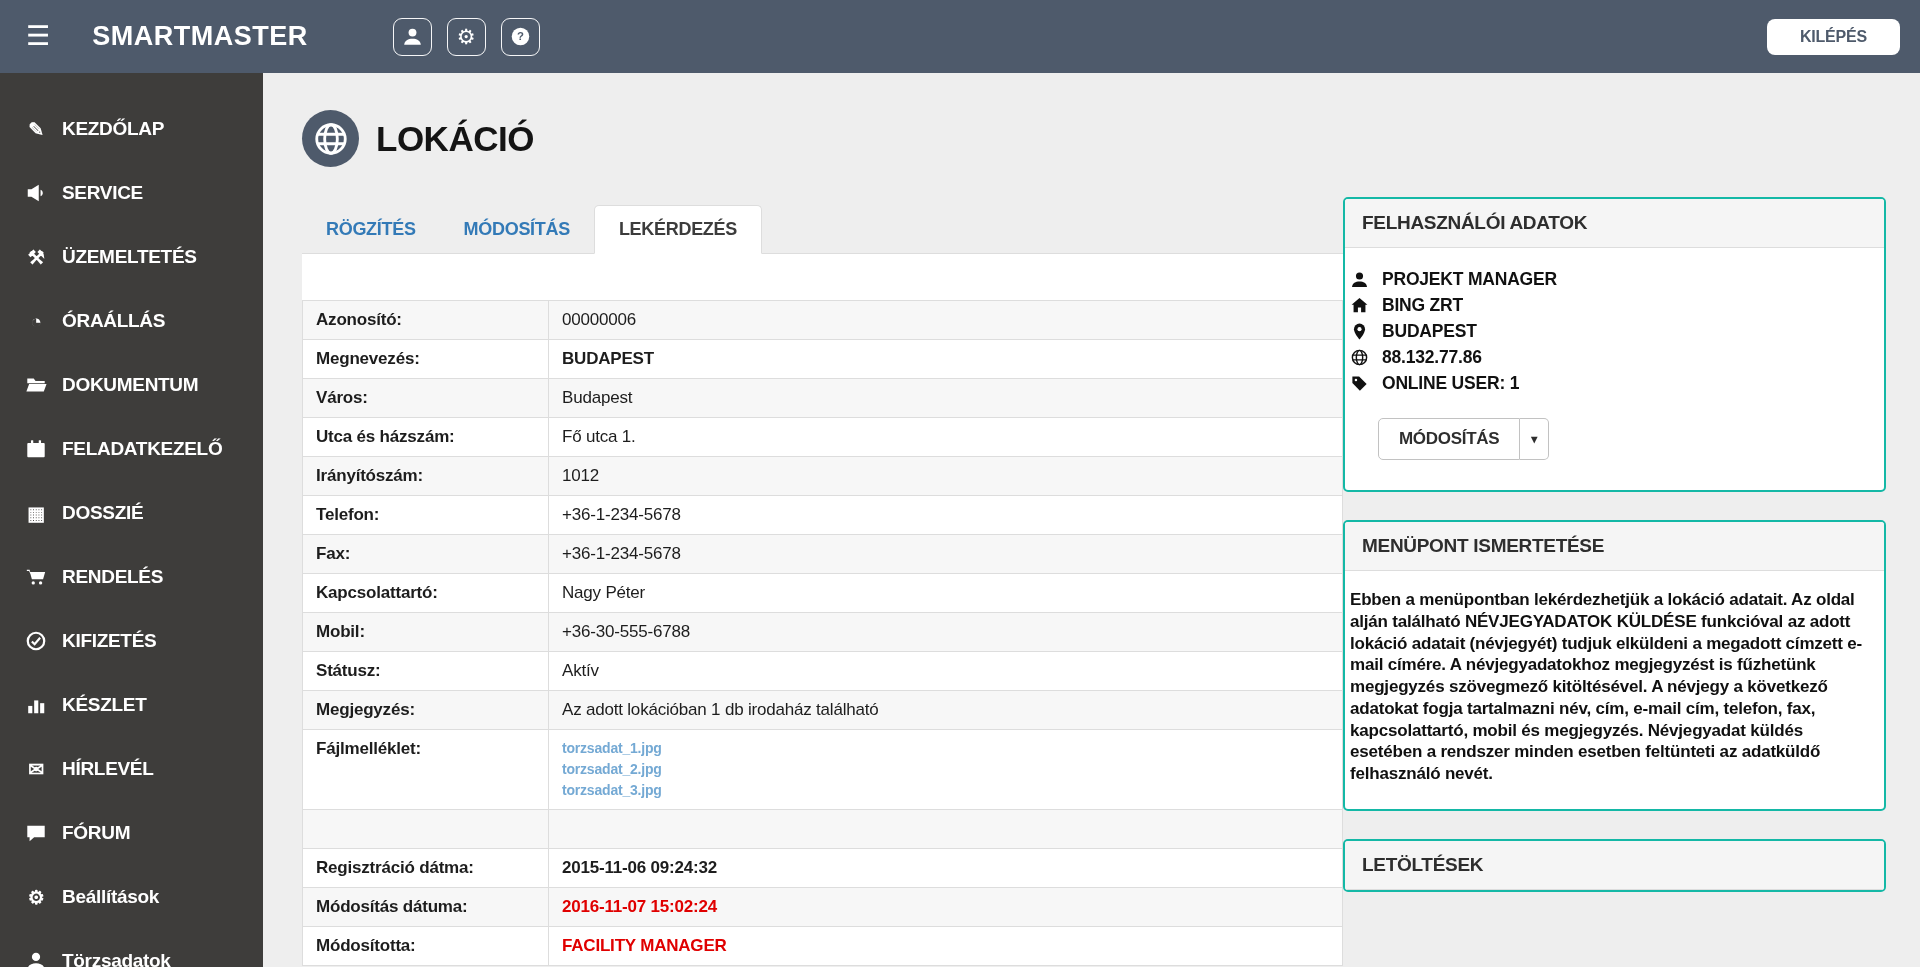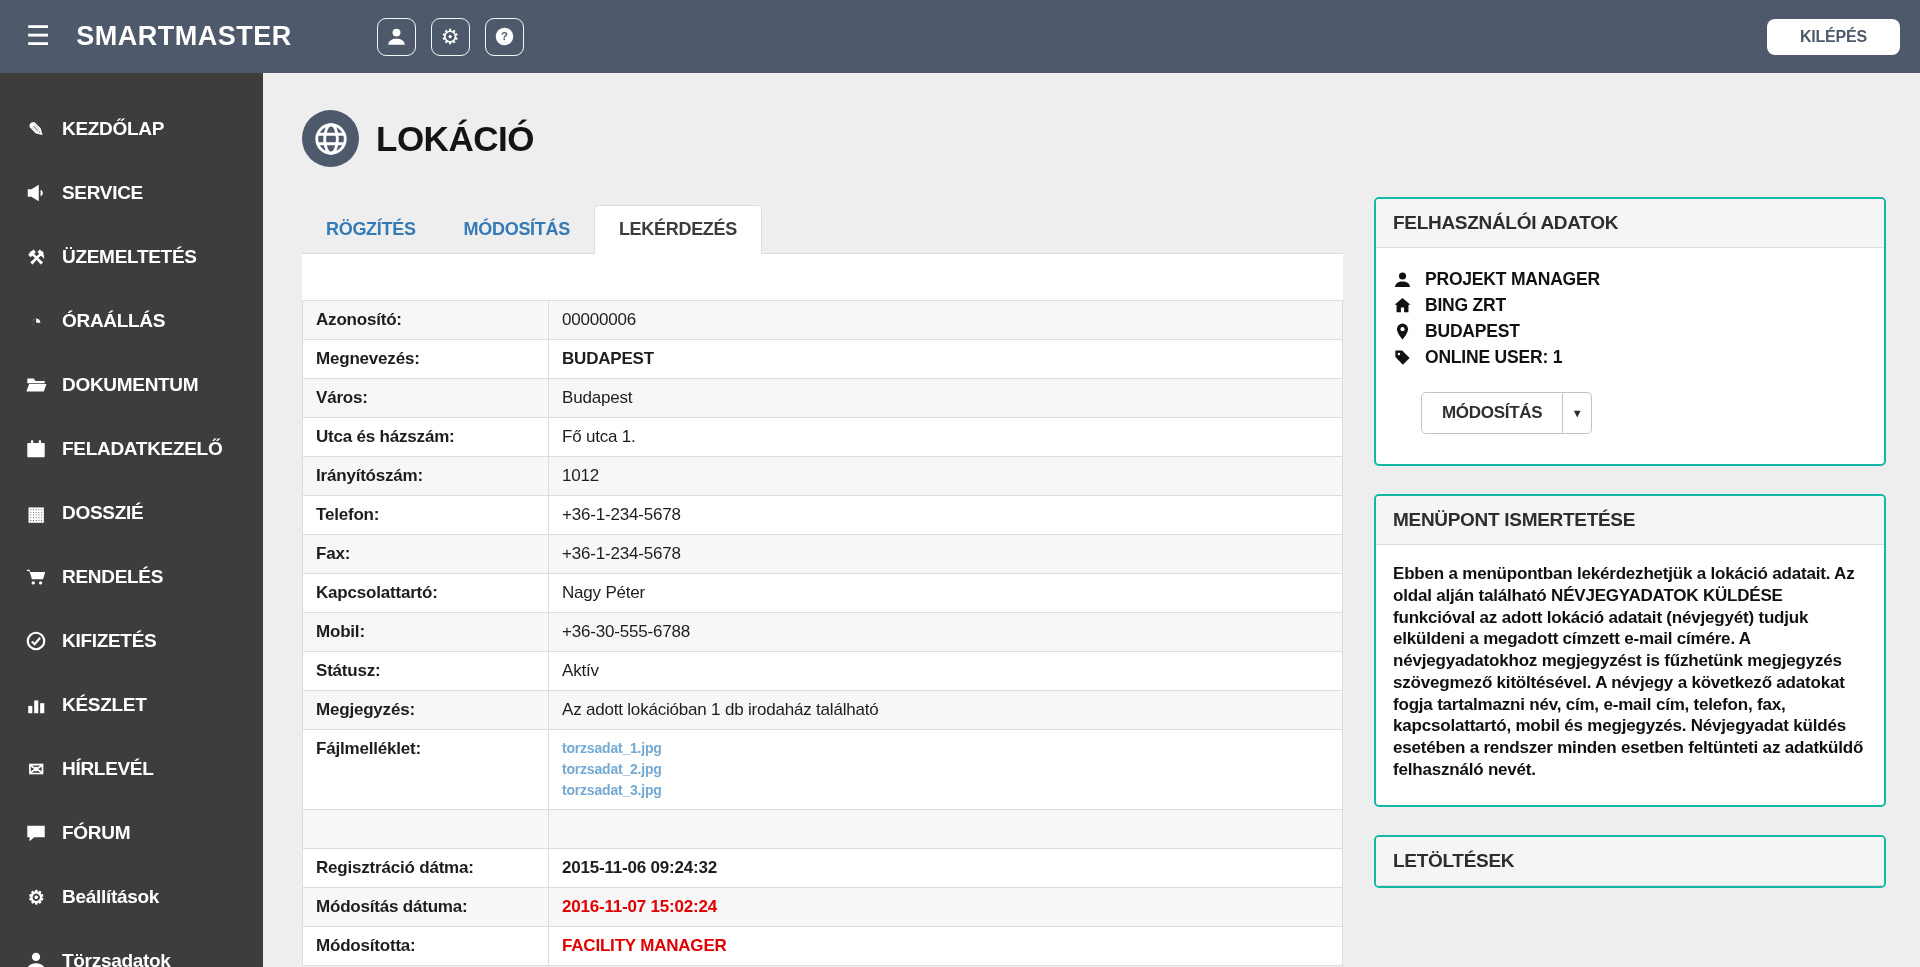--- a/index.html
+++ b/index.html
@@ -14,21 +14,21 @@
   .navbar {
     height: 73px; background: var(--navbar-bg, #4e5a6b);
     display: flex; align-items: center; padding: 0 20px;
   }
   .hamburger {
     background: none; border: none; color: #fff; font-size: 27px;
     cursor: pointer; line-height: 1; padding: 4px 6px;
   }
   .brand {
     color: #fff; font-size: 27px; font-weight: 700; letter-spacing: 0.5px;
-    margin-left: 20px; white-space: nowrap;
+    margin-left: 36px; white-space: nowrap;
   }
   .nav-icons { display: flex; gap: 15px; margin-left: 85px; }
   .nav-icon-btn {
     width: 39px; height: 38px; background: transparent; cursor: pointer;
     border: 1.5px solid rgba(255,255,255,0.95); border-radius: 9px;
     color: #fff; display: flex; align-items: center; justify-content: center;
   }
   .nav-icon-btn .icon { width: 21px; height: 21px; font-size: 21px; }
   .nav-spacer { flex: 1; }
   .logout-btn {
@@ -41,21 +41,21 @@
   .sidebar {
     width: 263px; flex: none; background: var(--sidebar-bg, #3e3d3b);
     padding-top: 24px;
   }
   .side-item {
     display: flex; align-items: center; gap: 15px; height: 64px;
     padding-left: 25px; color: #fff; text-decoration: none;
     font-size: 19px; font-weight: 700; letter-spacing: -0.3px; cursor: pointer;
   }
   .side-item .icon { width: 22px; height: 22px; font-size: 19px; flex: none; }
-  .content { flex: 1; display: flex; gap: 31px; padding: 27px 34px 0 39px; }
+  .content { flex: 1; display: flex; padding: 27px 34px 0 39px; }
   .main-col { width: 1041px; flex: none; }
   .right-col { flex: 1; padding-top: 97px; }
   
   .page-head { display: flex; align-items: center; gap: 17px; margin-top: 10px; }
   .title-badge {
     width: 57px; height: 57px; border-radius: 50%;
     background: var(--navbar-bg, #4e5a6b); color: #fff;
     display: flex; align-items: center; justify-content: center; flex: none;
   }
   .title-badge .icon, .title-badge svg { width: 38px; height: 38px; }
@@ -91,21 +91,21 @@
   }
   
   .panel {
     background: #fff; border: 2px solid #14b8a6; border-radius: 5px;
     margin-bottom: 28px; overflow: hidden;
   }
   .panel-head {
     background: var(--panel-header-bg, #f5f5f5); border-bottom: 1px solid var(--panel-border, #ddd);
     padding: 13px 17px; font-size: 19px; font-weight: 700; color: #2e2e2e; letter-spacing: -0.3px;
   }
-  .panel-body { padding: 18px 17px 24px; }
+  .panel-body { padding: 18px 5px 24px; }
   .user-list { list-style: none; }
   .user-list li { display: flex; align-items: center; gap: 13px; line-height: 26px; }
   .user-list li span.txt { font-size: 17.5px; font-weight: 700; color: #111; }
   .user-list .icon { width: 19px; height: 19px; font-size: 18px; color: #111; flex: none; }
   .split-btn { display: inline-flex; margin: 22px 0 6px 28px; }
   .split-btn button {
     background: #fff; border: 1px solid #c2c2c2; color: #2e2e2e; cursor: pointer;
     font-family: inherit; font-size: 17px; font-weight: 700; letter-spacing: -0.3px;
     padding: 10px 20px;
   }
@@ -371,20 +371,30 @@
                 <span class="icon">
                   <svg viewBox="0 0 24 24" fill="currentColor">
                     <path d="M12 2a7 7 0 0 1 7 7c0 5.2-7 13-7 13S5 14.2 5 9a7 7 0 0 1 7-7z"></path>
                     <circle cx="12" cy="9" r="2.6" fill="#fff"></circle>
                   </svg>
                 </span>
                 <span class="txt">BUDAPEST</span>
               </li>
               <li>
                 <span class="icon">
+                  <svg viewBox="0 0 24 24" fill="none" stroke="currentColor" stroke-width="1.8">
+                    <circle cx="12" cy="12" r="9"></circle>
+                    <ellipse cx="12" cy="12" rx="4" ry="9"></ellipse>
+                    <path d="M3.5 9h17M3.5 15h17"></path>
+                  </svg>
+                </span>
+                <span class="txt">88.132.77.86</span>
+              </li>
+              <li>
+                <span class="icon">
                   <svg viewBox="0 0 24 24" fill="currentColor">
                     <path d="M3 3h8.5L21 12.5 12.5 21 3 11.5z"></path>
                     <circle cx="7.5" cy="7.5" r="1.6" fill="#fff"></circle>
                   </svg>
                 </span>
                 <span class="txt">ONLINE USER: 1</span>
               </li>
             </ul>
           <div class="split-btn">
             <button class="main-part">MÓDOSÍTÁS</button>

